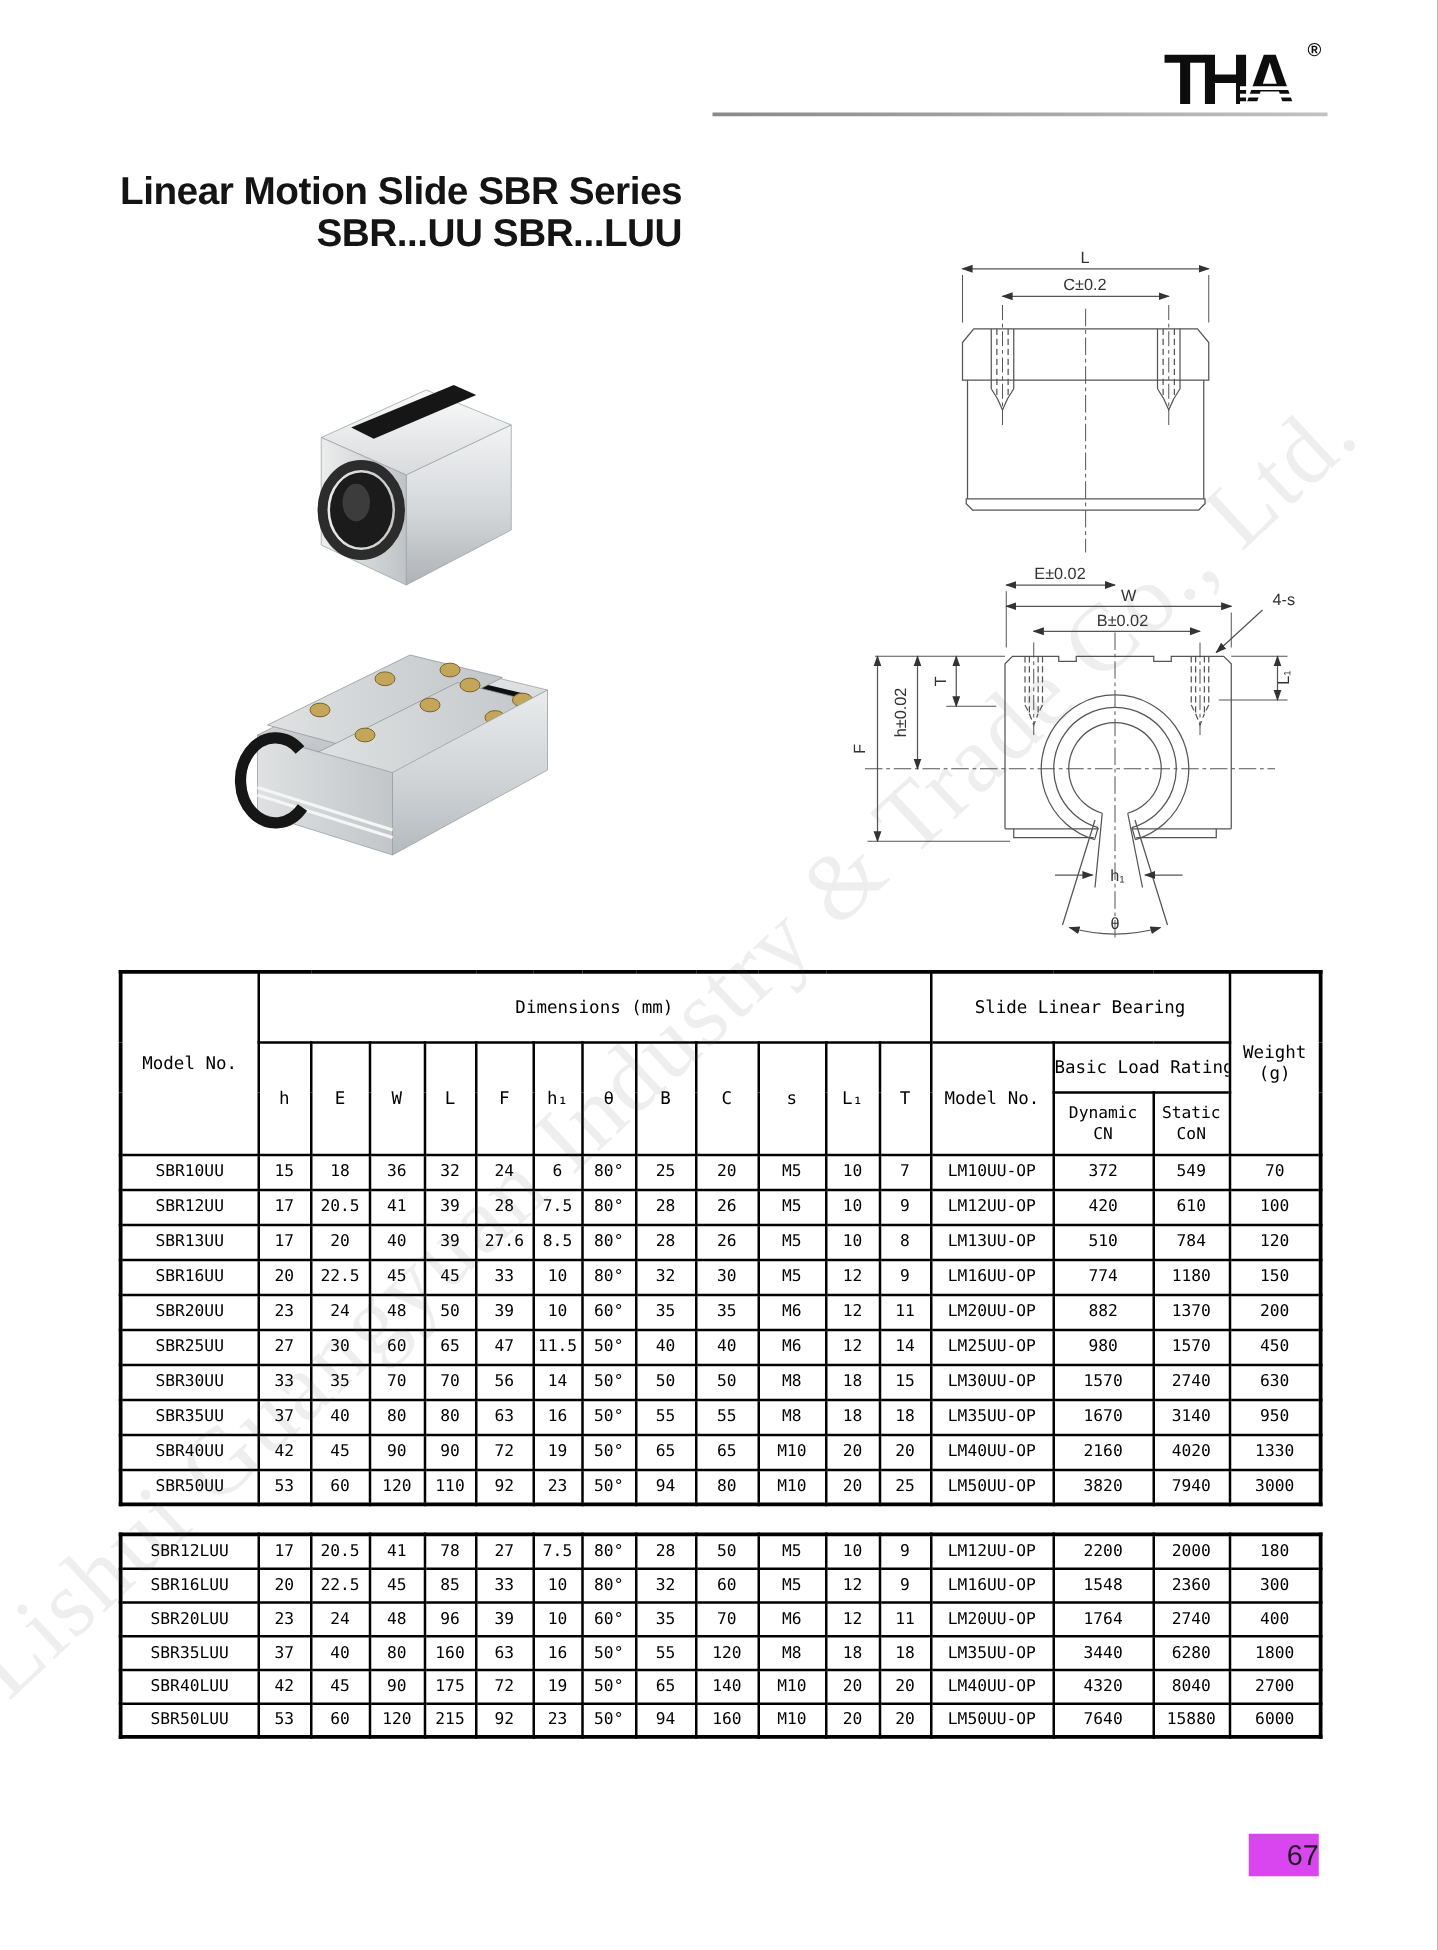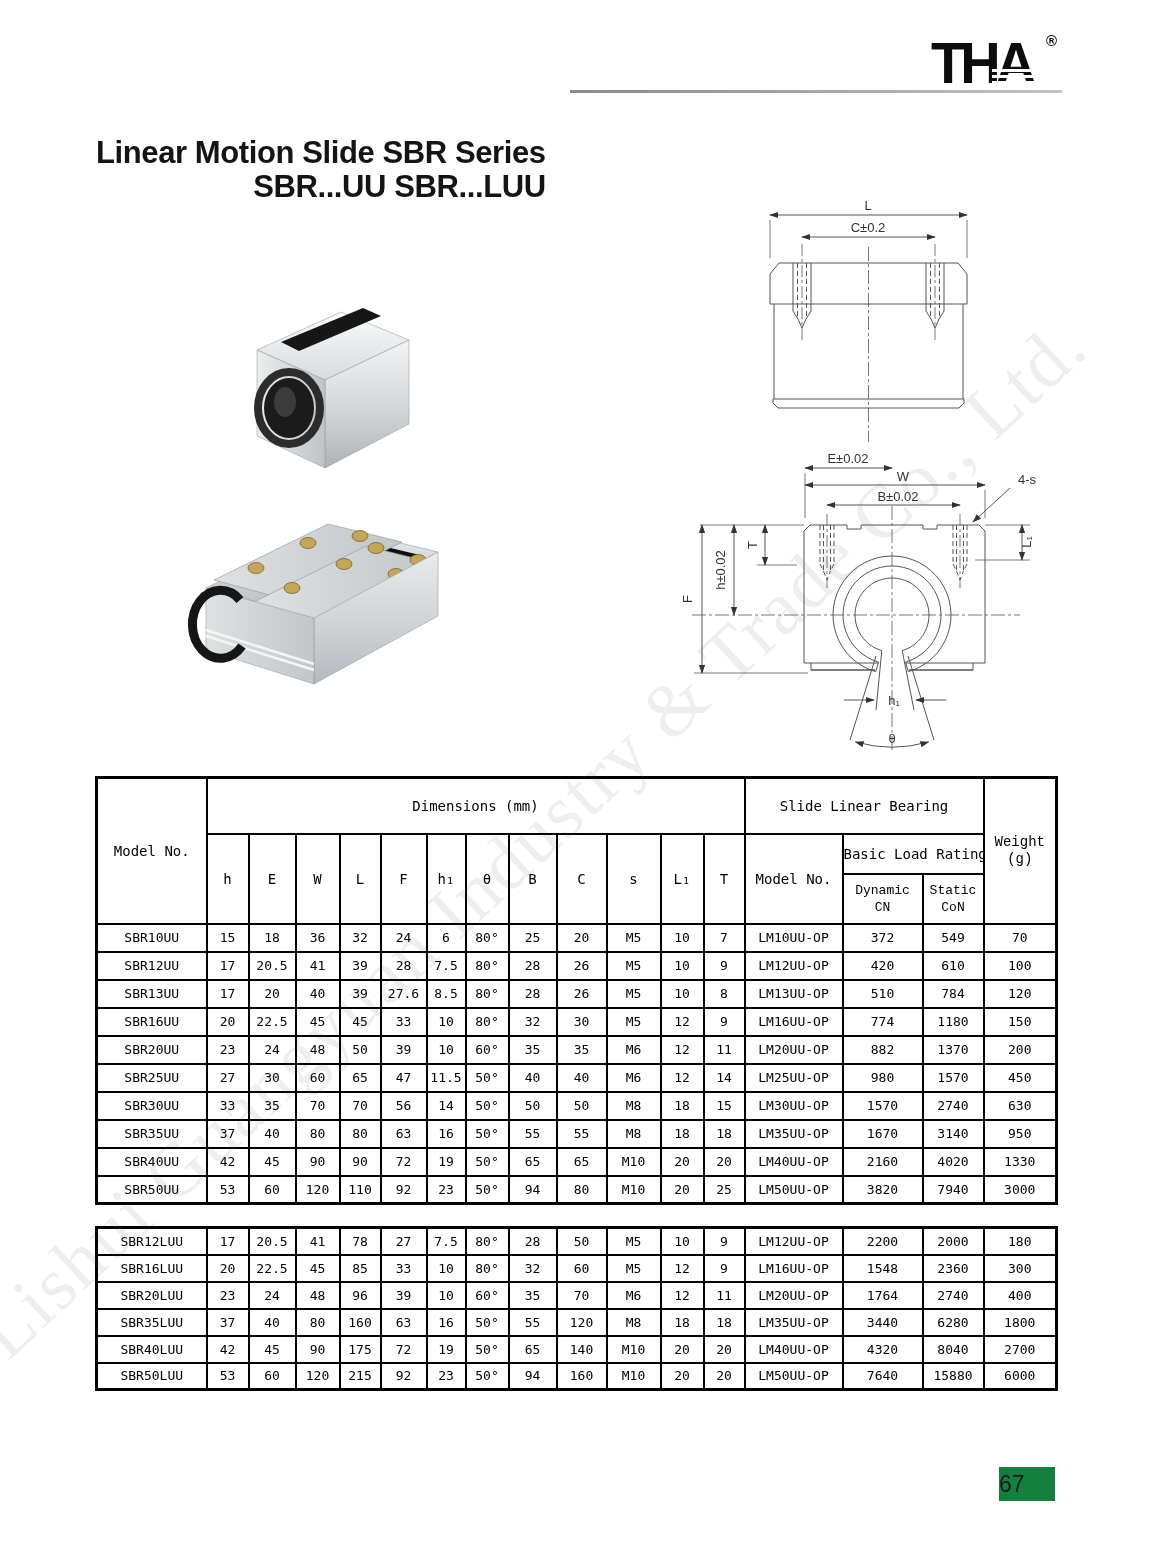--- a/index.html
+++ b/index.html
@@ -50,25 +50,25 @@
     font-weight:normal; padding:0; overflow:hidden; white-space:nowrap;
   }
   .spec-table { border:3px solid #000; }
   .t1 { position:absolute; left:95px; top:776px; }
   .t2 { position:absolute; left:95px; top:1226px; }
   .t1 thead tr.hr1 th { height:56px; font-size:14px; }
   .t1 thead tr.hr2 th { height:40px; font-size:14px; }
   .t1 thead tr.hr3 th { height:50px; line-height:17px; }
   .t1 tbody td { height:28px; }
   .t2 tbody td { height:27px; }
-  .two-line { line-height:17px; display:inline-block;font-family:Liberation Mono, monospace; }
+  .two-line { line-height:17px; display:inline-block; }
   
   .page-num {
     position:absolute; left:999px; top:1467px; width:56px; height:34px;
-    background:#15803d; text-align:left; line-height:34px;
+    background:#d946ef; text-align:right; line-height:34px;
     font-size:23px; color:#1c1c1c;
   }
   .watermark {
     position:absolute; left:-10px; top:1300px; width:2200px;
     font-family:"Liberation Serif", serif; font-size:76px; letter-spacing:2px;
     color:rgba(90,90,90,0.10); white-space:nowrap;
     transform:rotate(-43deg); transform-origin:0 50%;
     pointer-events:none; z-index:6;
   }
   .photo { position:absolute; }

